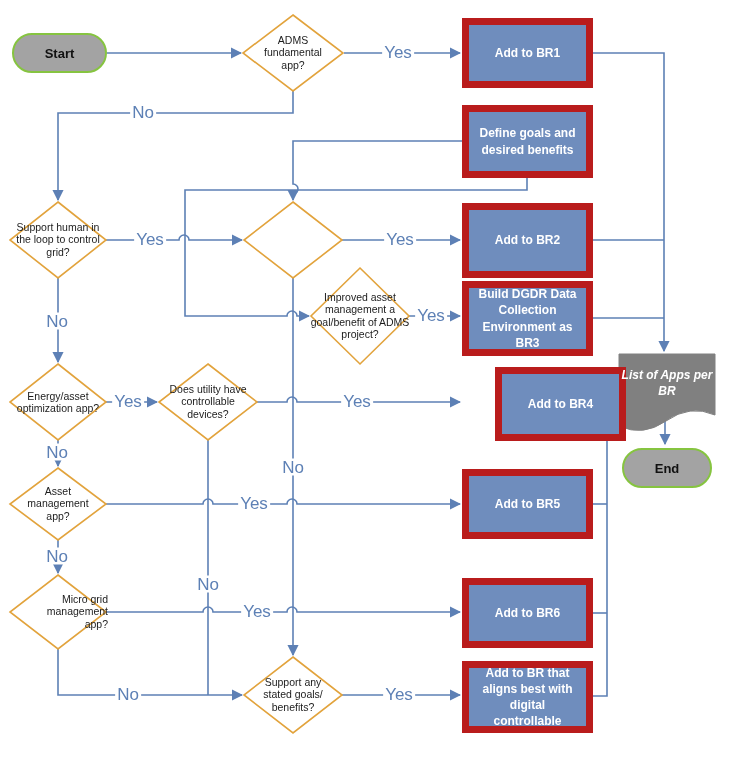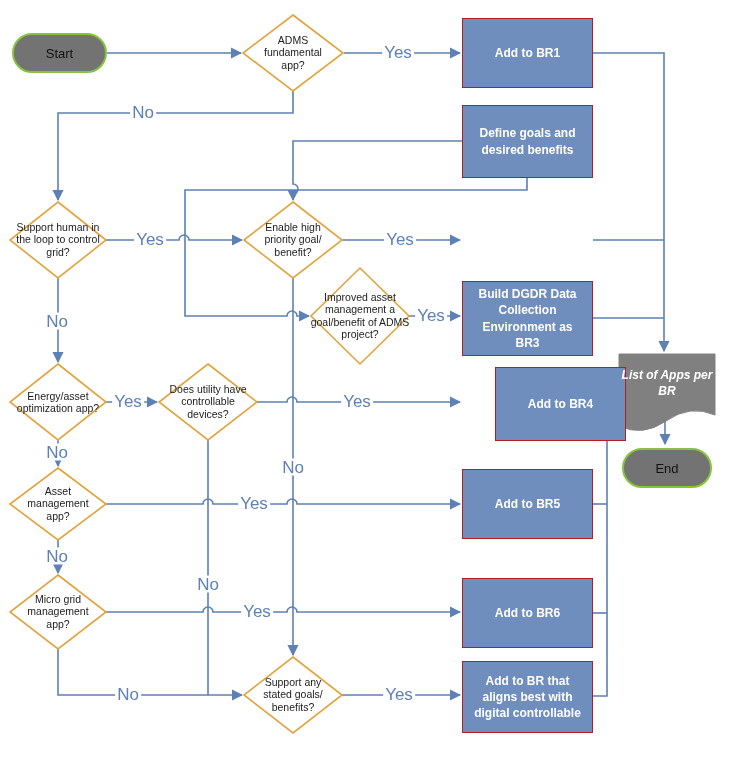--- a/index.html
+++ b/index.html
@@ -3,24 +3,24 @@
 <meta charset="utf-8">
 <style>
   html,body{margin:0;padding:0;background:#fff;}
   #canvas{
     position:relative;width:730px;height:757px;background:#ffffff;
     font-family:"Liberation Sans",sans-serif;overflow:hidden;
   }
   #wires{position:absolute;left:0;top:0;width:730px;height:757px;}
   .node{position:absolute;display:flex;align-items:center;justify-content:center;
         text-align:center;box-sizing:border-box;}
-  .process{background:#6f8dbd;border:1px solid #b91c1c;color:#ffffff;
+  .process{background:#6f8dbd;border:7px solid #b91c1c;color:#ffffff;
            font-weight:bold;font-size:12px;line-height:1.35;padding:3px 6px;}
-  .terminator{background:#737373;border:2.5px solid #86c440;border-radius:22px;
-              color:#111;font-weight:normal;font-size:13px;}
+  .terminator{background:#a3a3a3;border:2.5px solid #86c440;border-radius:22px;
+              color:#111;font-weight:bold;font-size:13px;}
   .decision-label{position:absolute;transform:translate(-50%,-50%);
                   color:#1c1c1c;font-size:10.5px;line-height:1.18;text-align:center;}
   .doc-label{position:absolute;color:#ffffff;font-weight:bold;font-size:12px;
              line-height:1.3;text-align:center;display:flex;align-items:center;justify-content:center;font-style:italic;}
   .edge-label{position:absolute;transform:translate(-50%,-50%);
               color:#5d80b5;font-size:17px;line-height:1;background:#ffffff;
               padding:0 2px;white-space:nowrap;}
 </style>
 </head>
 <body>
@@ -87,46 +87,48 @@
   <div class="node terminator" style="left:622px;top:448px;width:90px;height:40px;">
     <span>End</span>
   </div>
 
   <div class="node process" style="left:462px;top:18px;width:131px;height:70px;">
     <span>Add to BR1</span>
   </div>
   <div class="node process" style="left:462px;top:105px;width:131px;height:73px;">
     <span>Define goals and desired benefits</span>
   </div>
+  <div class="node process" style="left:462px;top:203px;width:131px;height:75px;">
+    <span>Add to BR2</span>
+  </div>
   <div class="node process" style="left:462px;top:281px;width:131px;height:75px;">
     <span>Build DGDR Data Collection Environment as BR3</span>
   </div>
   <div class="node process" style="left:462px;top:367px;width:131px;height:74px;margin-left:33px;">
     <span>Add to BR4</span>
   </div>
   <div class="node process" style="left:462px;top:469px;width:131px;height:70px;">
     <span>Add to BR5</span>
   </div>
   <div class="node process" style="left:462px;top:578px;width:131px;height:70px;">
     <span>Add to BR6</span>
   </div>
   <div class="node process" style="left:462px;top:661px;width:131px;height:72px;">
     <span>Add to BR that aligns best with  digital controllable</span>
   </div>
 
   <div class="doc-label" style="left:621px;top:356px;width:92px;height:56px;">List of Apps per BR</div>
 
   <div class="decision-label" style="left:293px;top:53px;width:80px;">ADMS fundamental app?</div>
   <div class="decision-label" style="left:58px;top:240px;width:88px;">Support human in the loop to control grid?</div>
-  <div class="decision-label" style="left:293px;top:240px;width:86px;">Enable high priority goal/ benefit?</div>
   <div class="decision-label" style="left:360px;top:316px;width:102px;">Improved asset management a goal/benefit of ADMS project?</div>
   <div class="decision-label" style="left:58px;top:402px;width:84px;">Energy/asset optimization app?</div>
   <div class="decision-label" style="left:208px;top:402px;width:96px;">Does utility have controllable devices?</div>
   <div class="decision-label" style="left:58px;top:504px;width:78px;">Asset management app?</div>
-  <div class="decision-label" style="left:58px;top:612px;width:78px;">Micro grid management app?</div>
+  <div class="decision-label" style="left:69px;top:612px;width:78px;text-align:right;">Micro grid management app?</div>
   <div class="decision-label" style="left:293px;top:695px;width:86px;">Support any stated goals/ benefits?</div>
 
   <span class="edge-label" style="left:398px;top:52px;">Yes</span>
   <span class="edge-label" style="left:143px;top:112px;">No</span>
   <span class="edge-label" style="left:150px;top:239px;">Yes</span>
   <span class="edge-label" style="left:400px;top:239px;">Yes</span>
   <span class="edge-label" style="left:431px;top:315px;">Yes</span>
   <span class="edge-label" style="left:57px;top:321px;">No</span>
   <span class="edge-label" style="left:128px;top:401px;">Yes</span>
   <span class="edge-label" style="left:357px;top:401px;">Yes</span>

